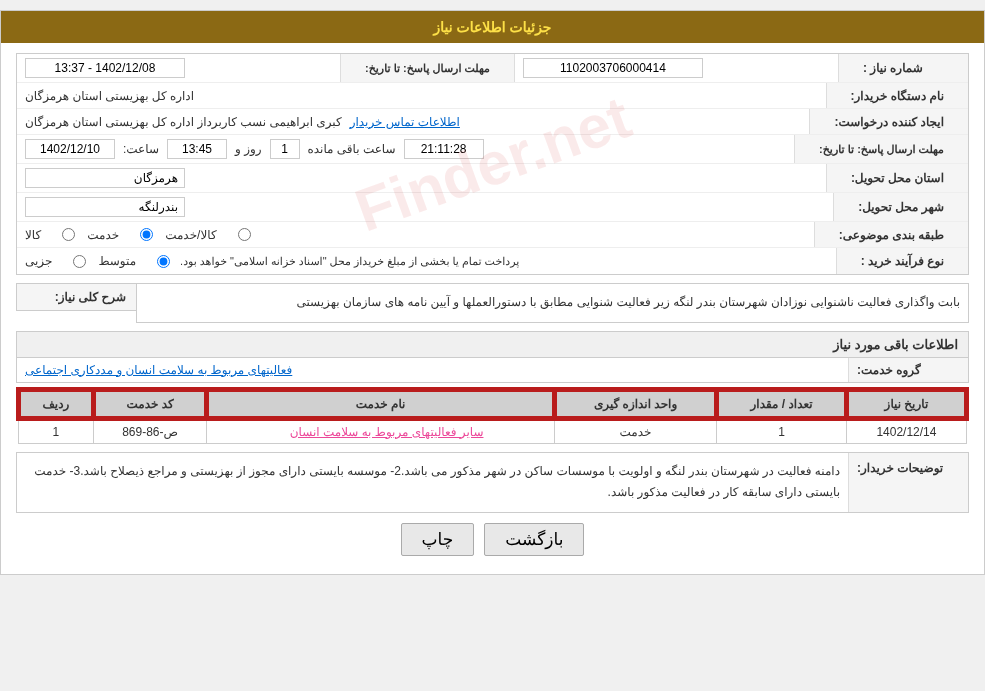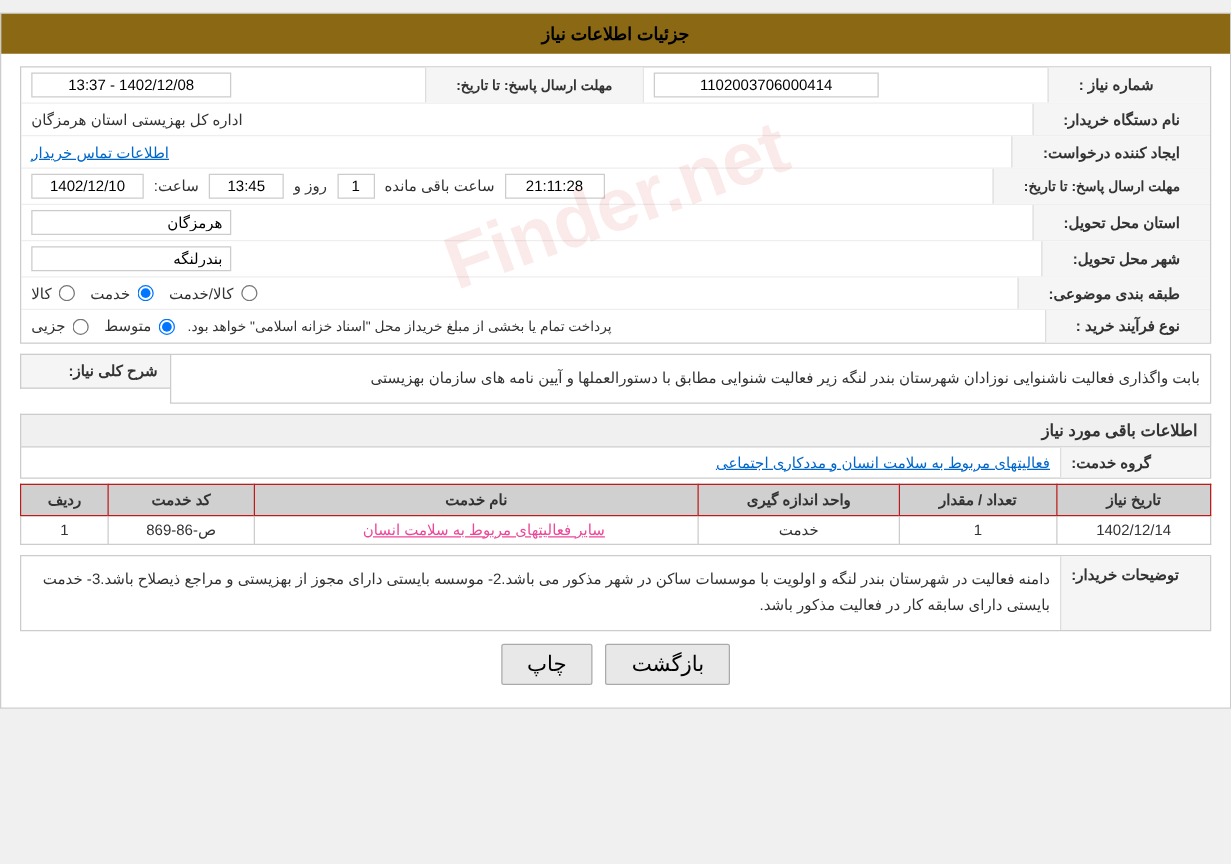--- a/index.html
+++ b/index.html
@@ -11,21 +11,21 @@
       color: #333;
     }
     .page-container {
       max-width: 985px;
       margin: 10px auto;
       background: #fff;
       border: 1px solid #ccc;
     }
     .page-header {
       background: #8B6914;
-      color: #000000;
+      color: #fde047;
       text-align: center;
       padding: 8px 10px;
       font-size: 14px;
       font-weight: bold;
     }
     .content {
       padding: 10px 15px;
     }
     .info-section {
       border: 1px solid #ccc;
@@ -89,21 +89,21 @@
     }
     .radio-group {
       display: flex;
       gap: 12px;
       align-items: center;
       direction: rtl;
     }
     .radio-group label {
       display: flex;
       align-items: center;
-      gap: 6px;
+      gap: 21px;
       cursor: pointer;
     }
     .subtype-row {
       display: flex;
       align-items: center;
       gap: 10px;
       justify-content: flex-end;
       width: 100%;
     }
     .payment-note {
@@ -138,35 +138,35 @@
       font-weight: bold;
       display: flex;
       align-items: center;
       justify-content: flex-end;
     }
     .grooh-value {
       flex: 1;
       padding: 4px 8px;
       display: flex;
       align-items: center;
-      justify-content: flex-start;
+      justify-content: flex-end;
     }
     .grooh-value a {
       color: #0066cc;
       text-decoration: underline;
       cursor: pointer;
     }
     table.service-table {
       width: 100%;
       border-collapse: collapse;
       margin-bottom: 8px;
     }
     table.service-table th {
       background: #d0d0d0;
-      border: 1px solid #b91c1c;
+      border: 5px solid #b91c1c;
       padding: 5px 8px;
       text-align: center;
       font-weight: bold;
     }
     table.service-table td {
       border: 1px solid #ccc;
       padding: 4px 8px;
       text-align: center;
     }
     table.service-table tr:nth-child(even) td {
@@ -265,20 +265,21 @@
       <div class="info-row">
         <div class="label-cell">نام دستگاه خریدار:</div>
         <div class="value-cell">اداره کل بهزیستی استان هرمزگان</div>
       </div>
 
       <div class="info-row">
         <div class="label-cell">ایجاد کننده درخواست:</div>
         <div class="value-cell">
           <div class="inline-group">
             <span class="link-blue">اطلاعات تماس خریدار</span>
+            <span>کبری  ابراهیمی نسب کاربرداز اداره کل بهزیستی استان هرمزگان</span>
           </div>
         </div>
       </div>
 
       <div class="info-row">
         <div class="label-cell" style="font-size:11px;">مهلت ارسال پاسخ: تا تاریخ:</div>
         <div class="value-cell">
           <div class="inline-group">
             <input type="text" style="width: 80px; text-align: center;" readonly="" value="21:11:28">
             <span>ساعت باقی مانده</span>

